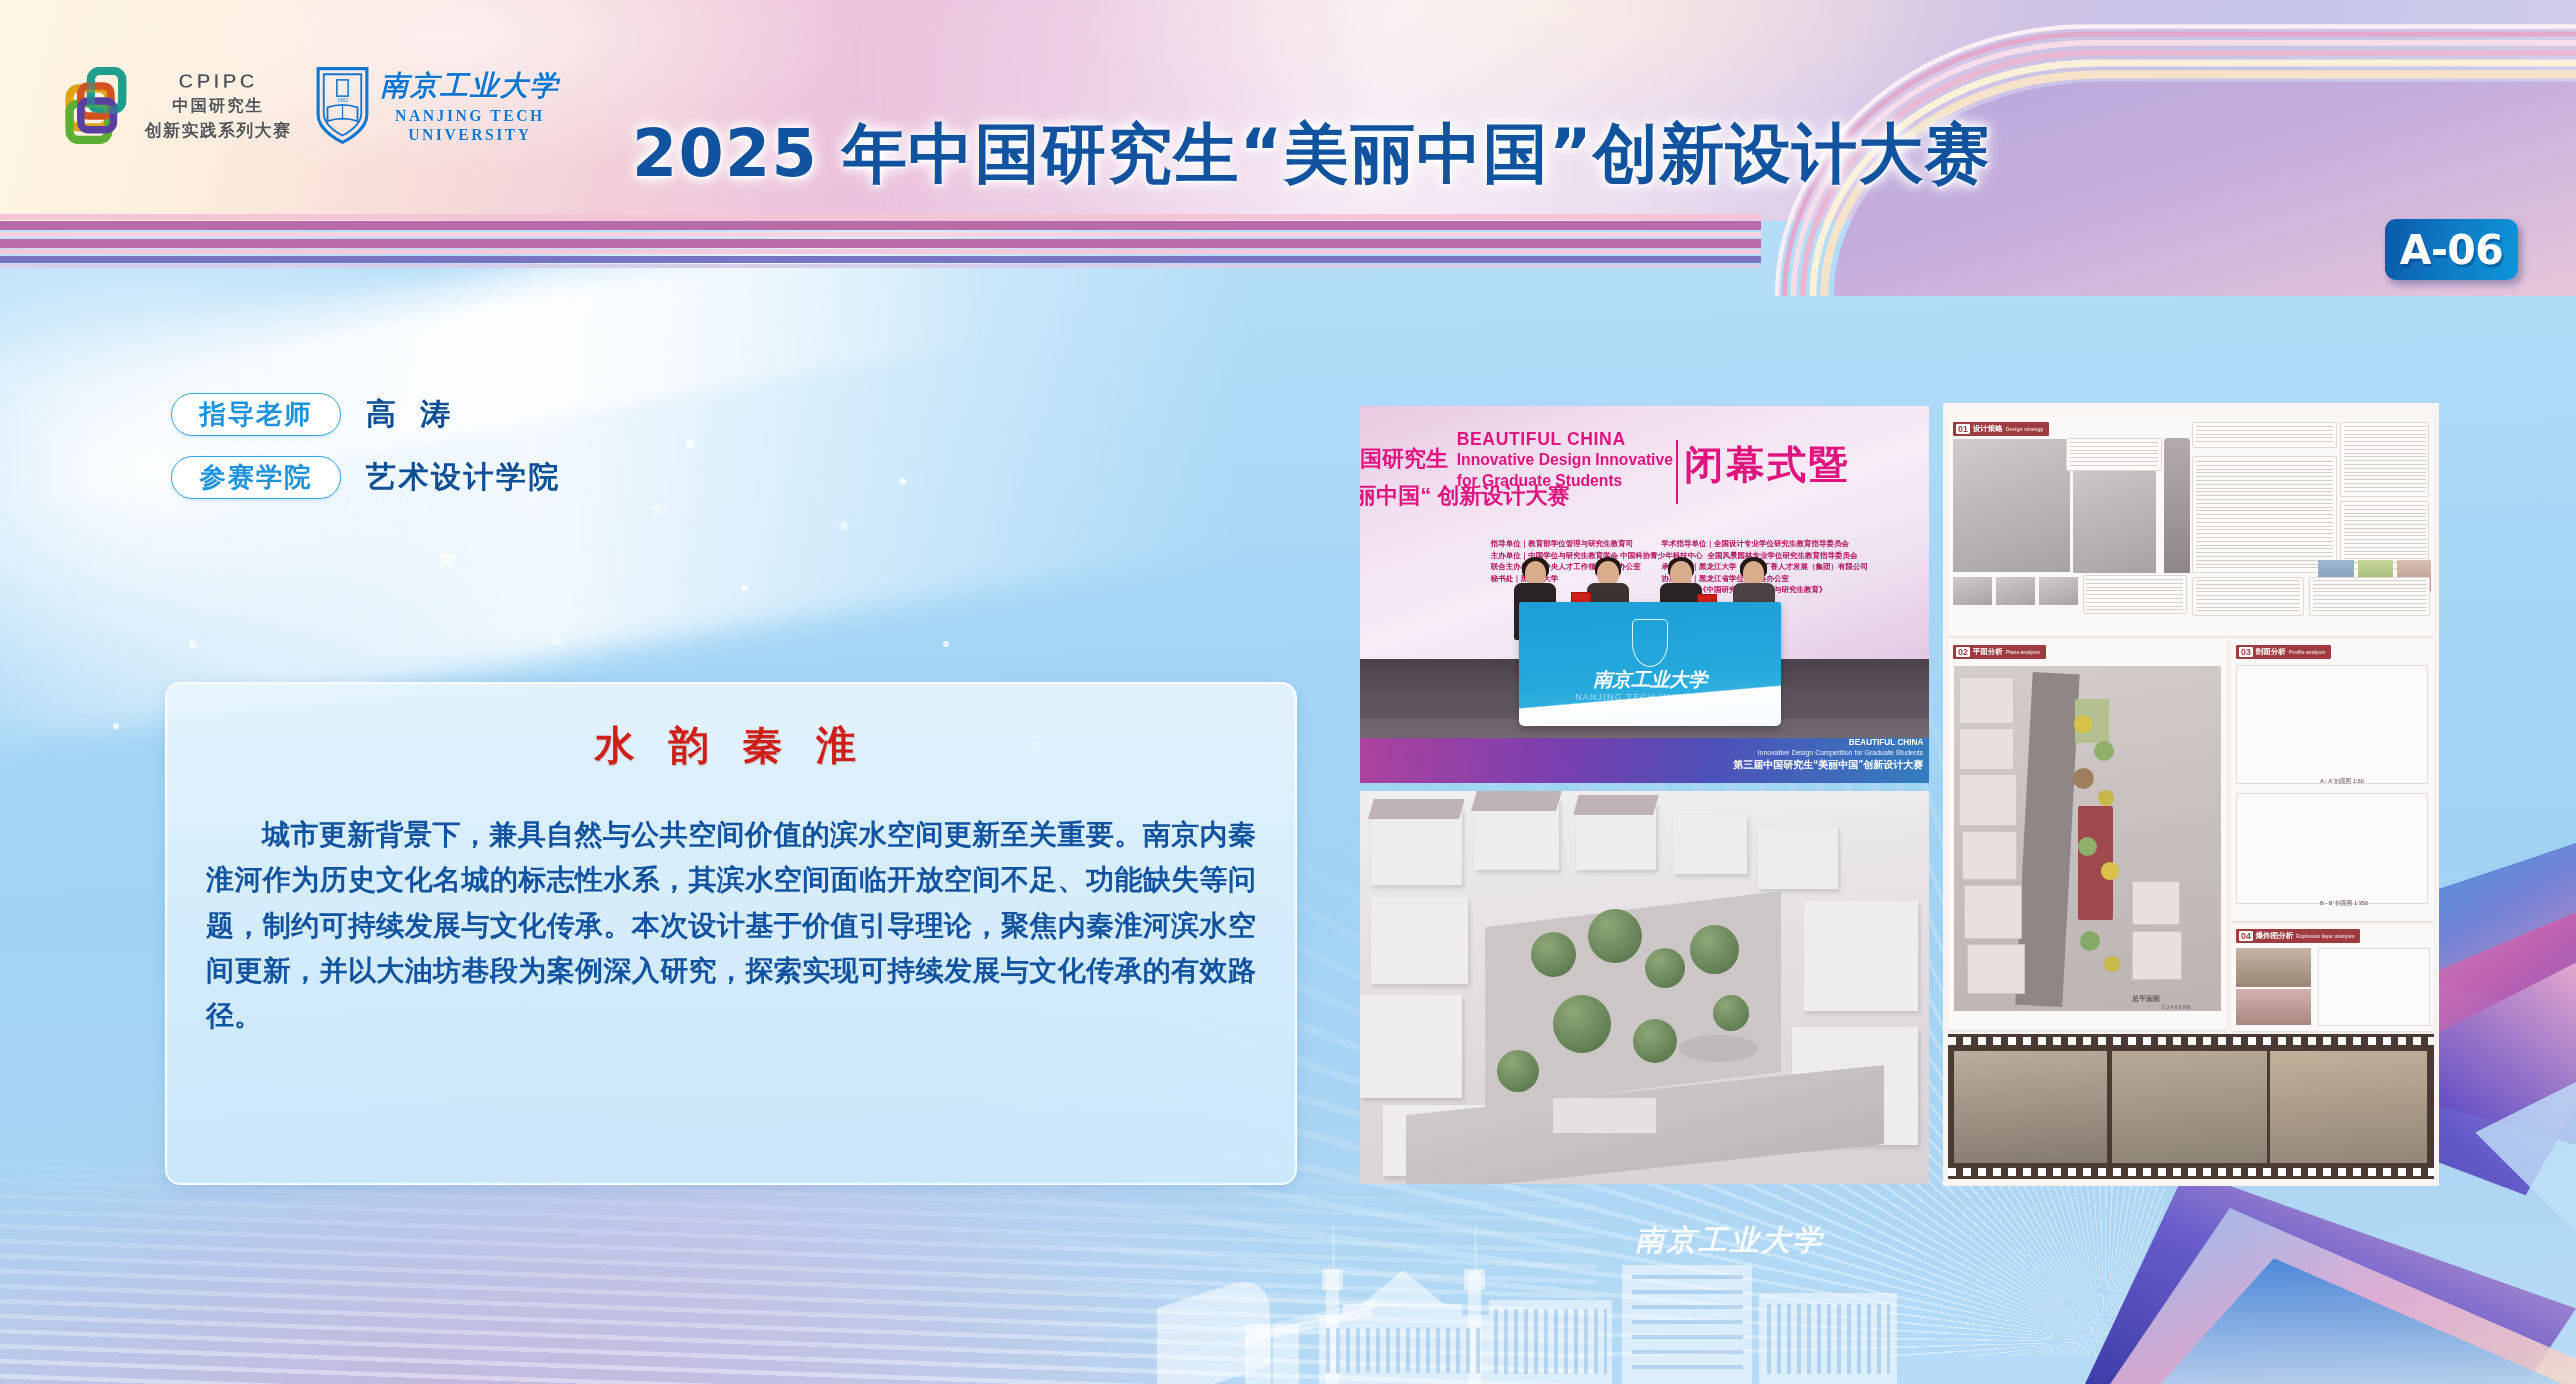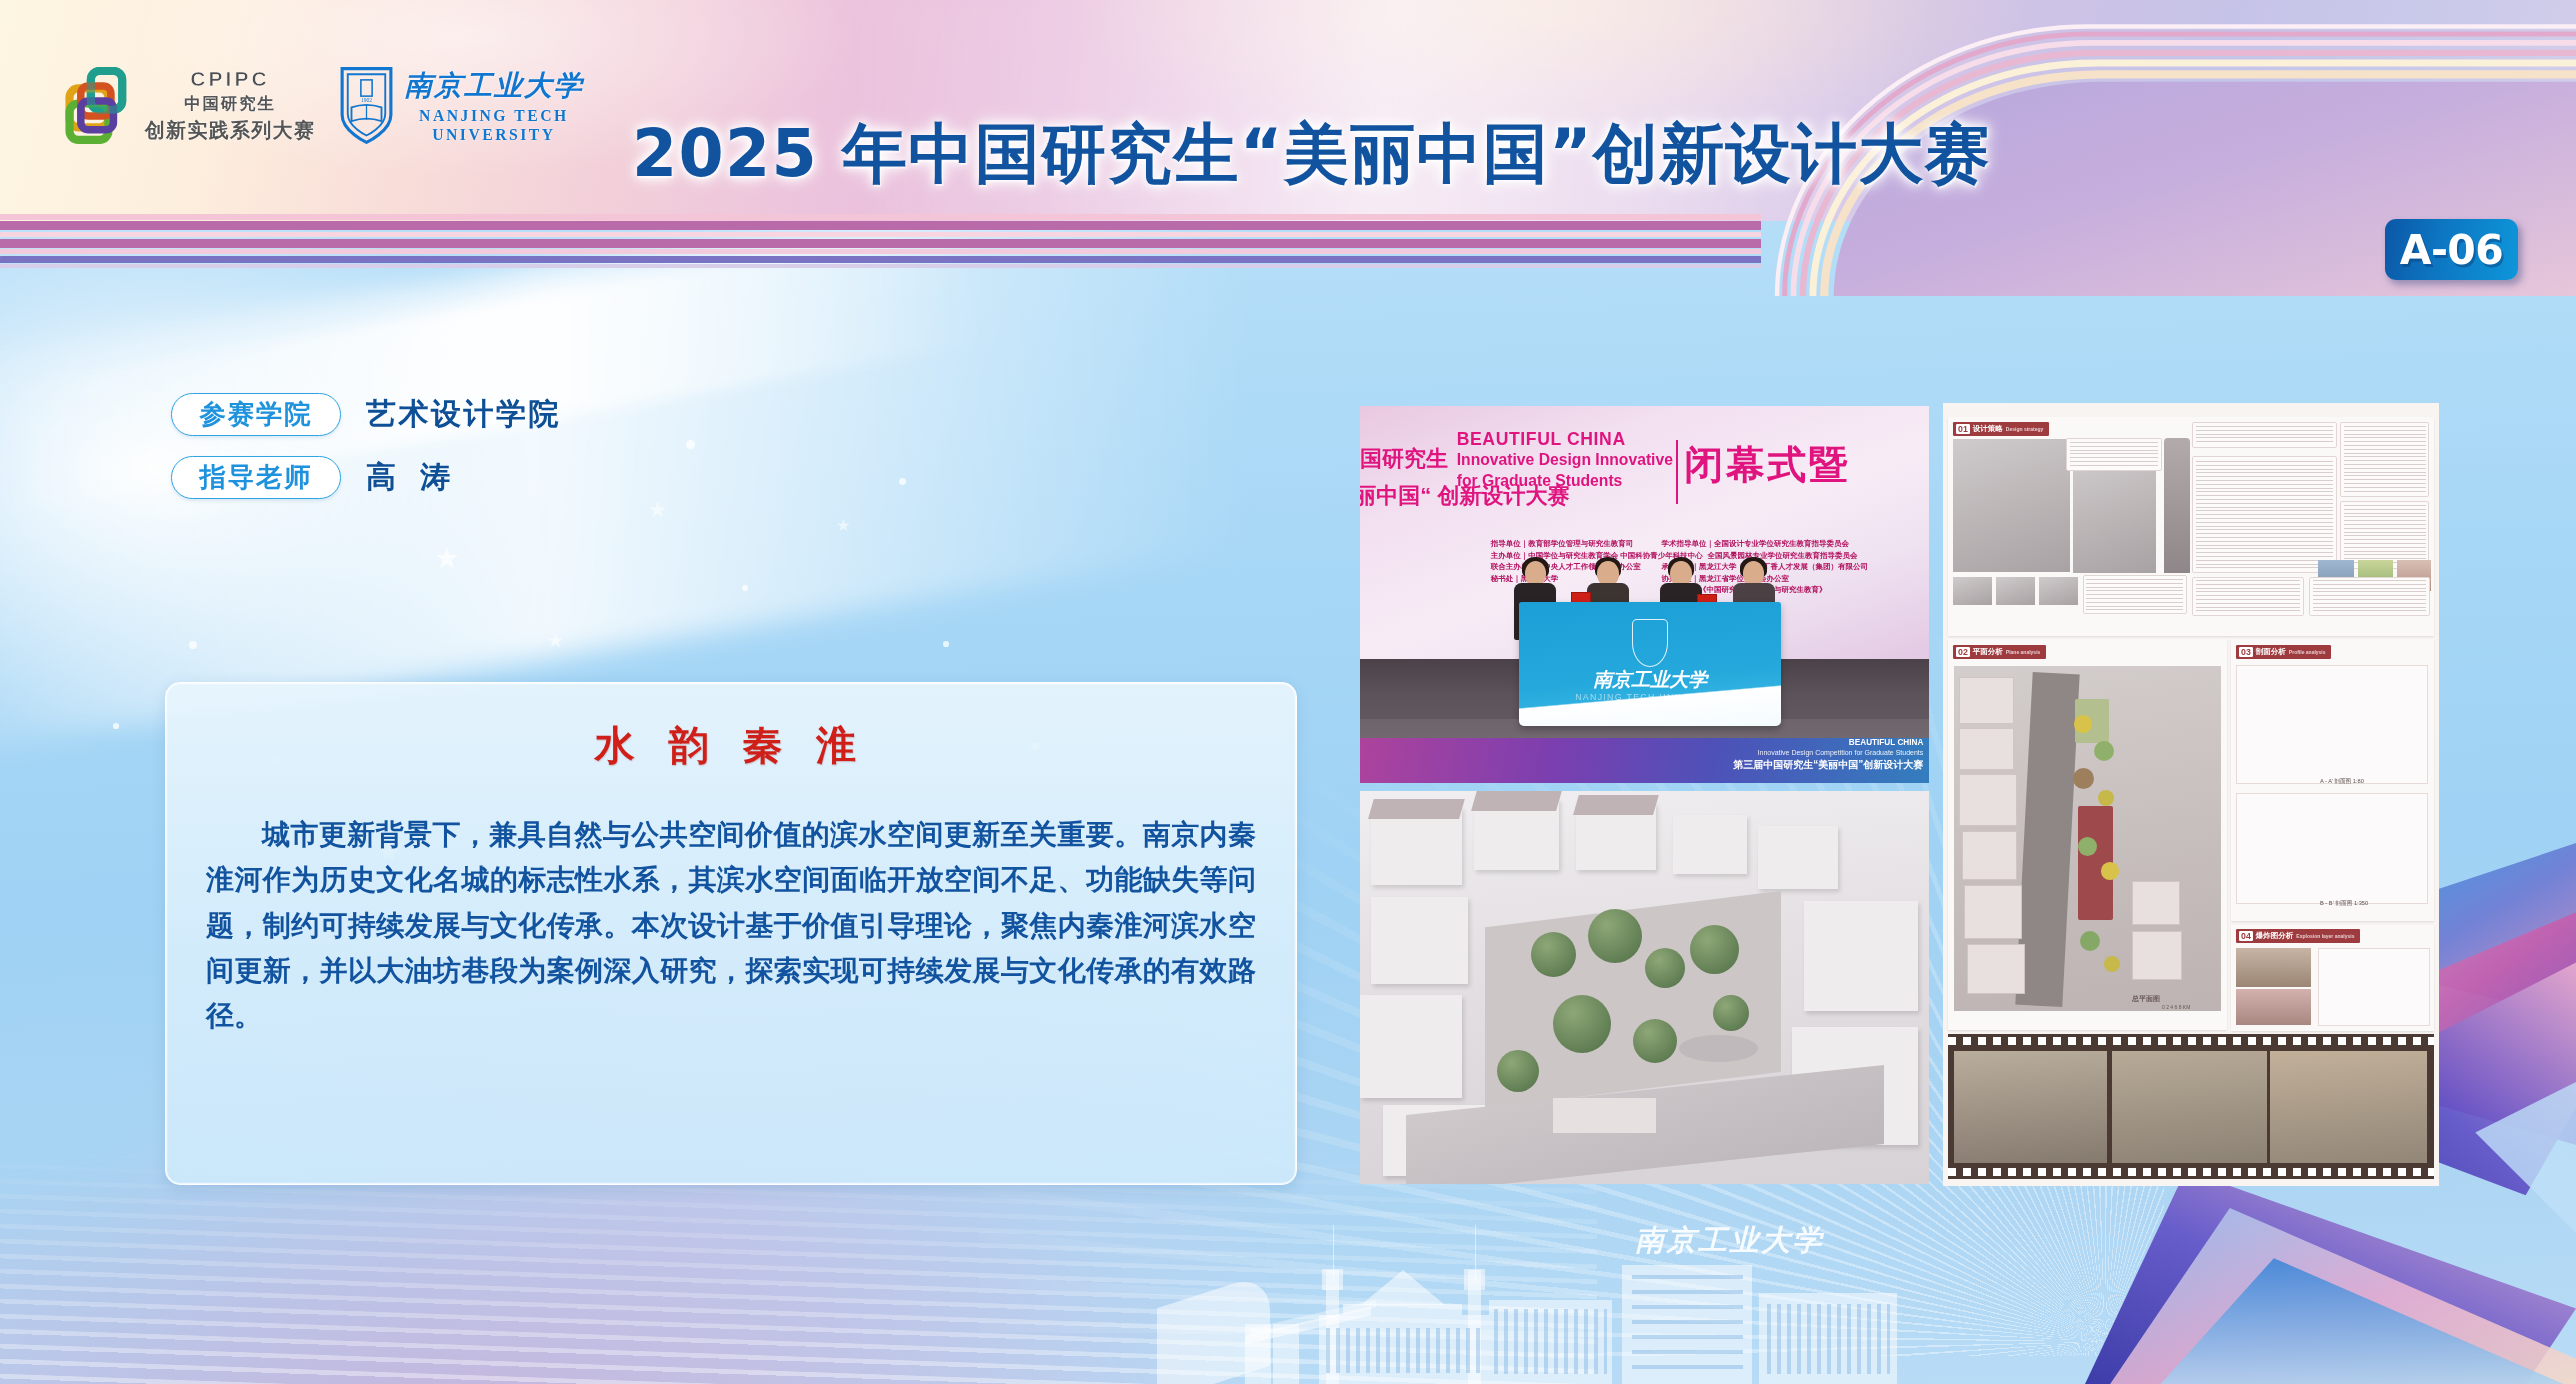--- a/index.html
+++ b/index.html
@@ -99,21 +99,21 @@
   .cpipc-mark{ width:74px; height:78px; position:relative;}
   .cpipc-text{ display:flex; flex-direction:column; gap:1.9px;}
   .cpipc-en{
     font-size:21px; letter-spacing:3.1px; font-weight:700; color:#4e4e4e;
     -webkit-text-stroke:0.6px #ffffff; text-align:center;
   }
   .cpipc-cn1,.cpipc-cn2{
     font-size:16.4px; font-weight:800; color:#555; letter-spacing:1.9px;
     text-shadow: 0 0 1.9px #fff, 0 0 1.3px #fff; text-align:center;
   }
-  .cpipc-cn2{ font-size:20px; letter-spacing:1.3px;font-family:Liberation Mono, monospace;}
+  .cpipc-cn2{ font-size:17px; letter-spacing:1.3px;font-family:Liberation Mono, monospace;}
   .ntu{ display:flex; align-items:center; gap:10px;}
   .ntu-shield{ width:55px; height:79px; position:relative;}
   .ntu-text{ display:flex; flex-direction:column; align-items:center; gap:1.3px;}
   .ntu-cn{ font-size:28px; font-weight:700; color:#1176cf; font-family:"Liberation Serif", serif;
            letter-spacing:1.9px; font-style:italic; text-shadow:0 0 2.5px #fff;}
   .ntu-en1,.ntu-en2{ font-size:15.7px; font-weight:700; color:#1176cf; letter-spacing:2.5px;
            font-family:"Liberation Serif", serif; text-shadow:0 0 1.9px #fff;}
 
   .main-title{
     position:absolute; left:632px; top:110px; z-index:9;
@@ -376,29 +376,29 @@
 
   <div class="main-title">2025 年中国研究生“美丽中国”创新设计大赛</div>
 
   <div class="award-badge">
     <span>A-06</span>
   </div>
 
   <div class="info-rows">
     <div class="info-row">
       <div class="pill">
+        <span>指导老师</span>
+      </div>
+      <div class="info-val">高  涛</div>
+    </div>
+    <div class="info-row">
+      <div class="pill">
         <span>参赛学院</span>
       </div>
       <div class="info-val">艺术设计学院</div>
-    </div>
-    <div class="info-row">
-      <div class="pill">
-        <span>指导老师</span>
-      </div>
-      <div class="info-val">高  涛</div>
     </div>
   </div>
 
   <div class="desc-card">
     <div class="desc-title">水 韵 秦 淮</div>
     <div class="desc-body">城市更新背景下，兼具自然与公共空间价值的滨水空间更新至关重要。南京内秦淮河作为历史文化名城的标志性水系，其滨水空间面临开放空间不足、功能缺失等问题，制约可持续发展与文化传承。本次设计基于价值引导理论，聚焦内秦淮河滨水空间更新，并以大油坊巷段为案例深入研究，探索实现可持续发展与文化传承的有效路径。</div>
   </div>
 
   <div class="panel photo-ceremony">
     <div class="cer-wall"></div>

